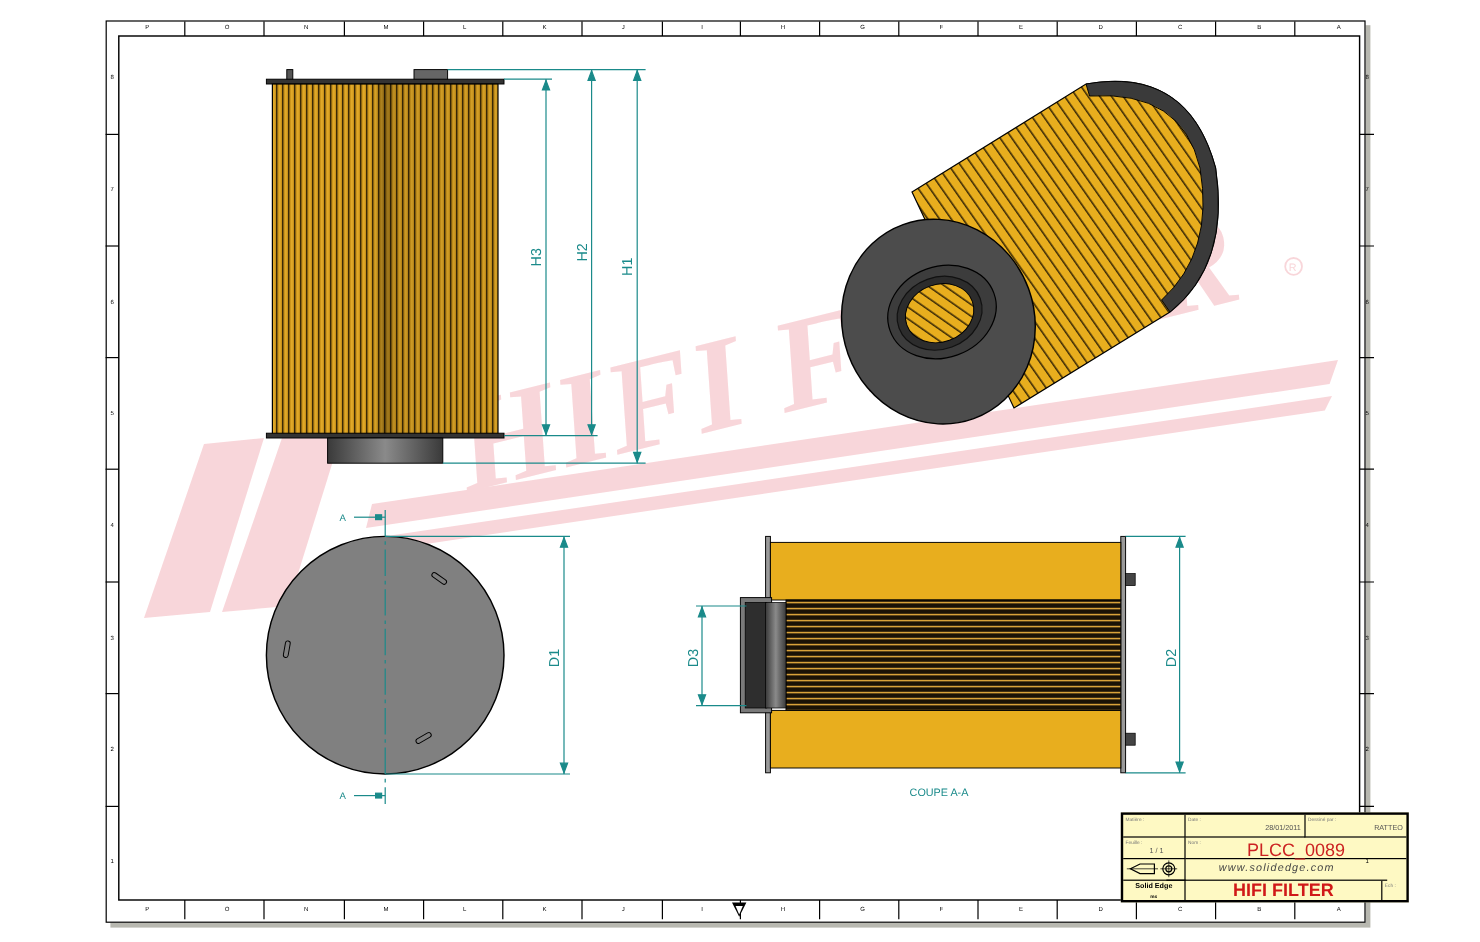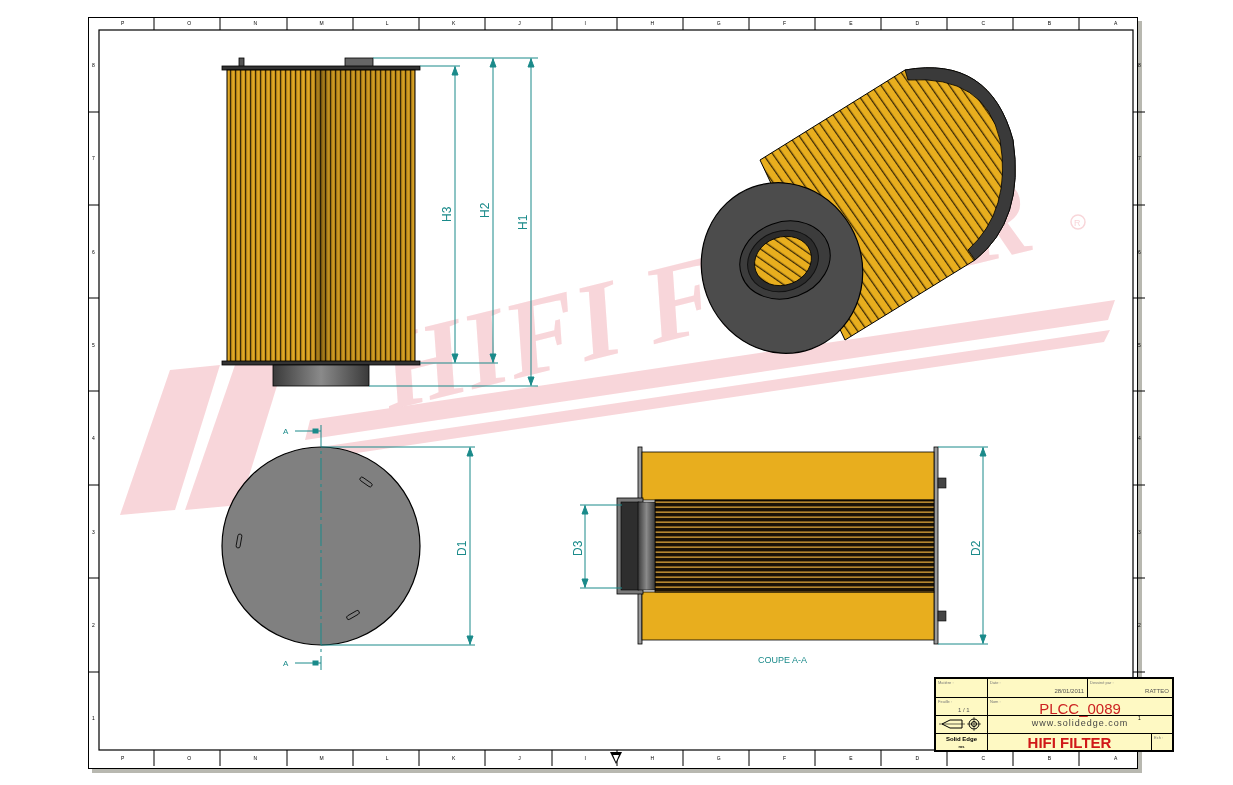--- a/index.html
+++ b/index.html
@@ -228,21 +228,21 @@
   <div class="tb-cell" style="left:0;top:37px;width:52px;height:18px;">
     <svg width="50" height="16" viewBox="0 0 50 16">
       <path d="M6 8 L14 4 H26 V12 H14 Z" fill="none" stroke="#000" stroke-width="1"></path>
       <line x1="3" y1="8" x2="29" y2="8" stroke="#000" stroke-width="0.6"></line>
       <circle cx="38" cy="8" r="5" fill="none" stroke="#000" stroke-width="1"></circle>
       <circle cx="38" cy="8" r="2.5" fill="none" stroke="#000" stroke-width="1"></circle>
       <line x1="38" y1="1" x2="38" y2="15" stroke="#000" stroke-width="0.6"></line>
       <line x1="31" y1="8" x2="45" y2="8" stroke="#000" stroke-width="0.6"></line>
     </svg>
   </div>
-  <div class="tb-cell" style="left:52px;top:37px;width:184px;height:18px;border-right:none;">
+  <div class="tb-cell" style="left:36px;top:37px;width:184px;height:18px;border-right:none;font-style:italic;">
     <span class="tb-url">www.solidedge.com</span>
   </div>
   <div class="tb-cell" style="left:0;top:55px;width:52px;height:16px;border-bottom:none;">
     <span class="tb-se">Solid Edge</span>
     <span class="tb-se2">ms</span>
   </div>
   <div class="tb-cell" style="left:52px;top:55px;width:164px;height:16px;border-bottom:none;">
     <span class="tb-brand">HIFI FILTER</span>
   </div>
   <div class="tb-cell" style="left:216px;top:55px;width:20px;height:16px;border-bottom:none;border-right:none;">

